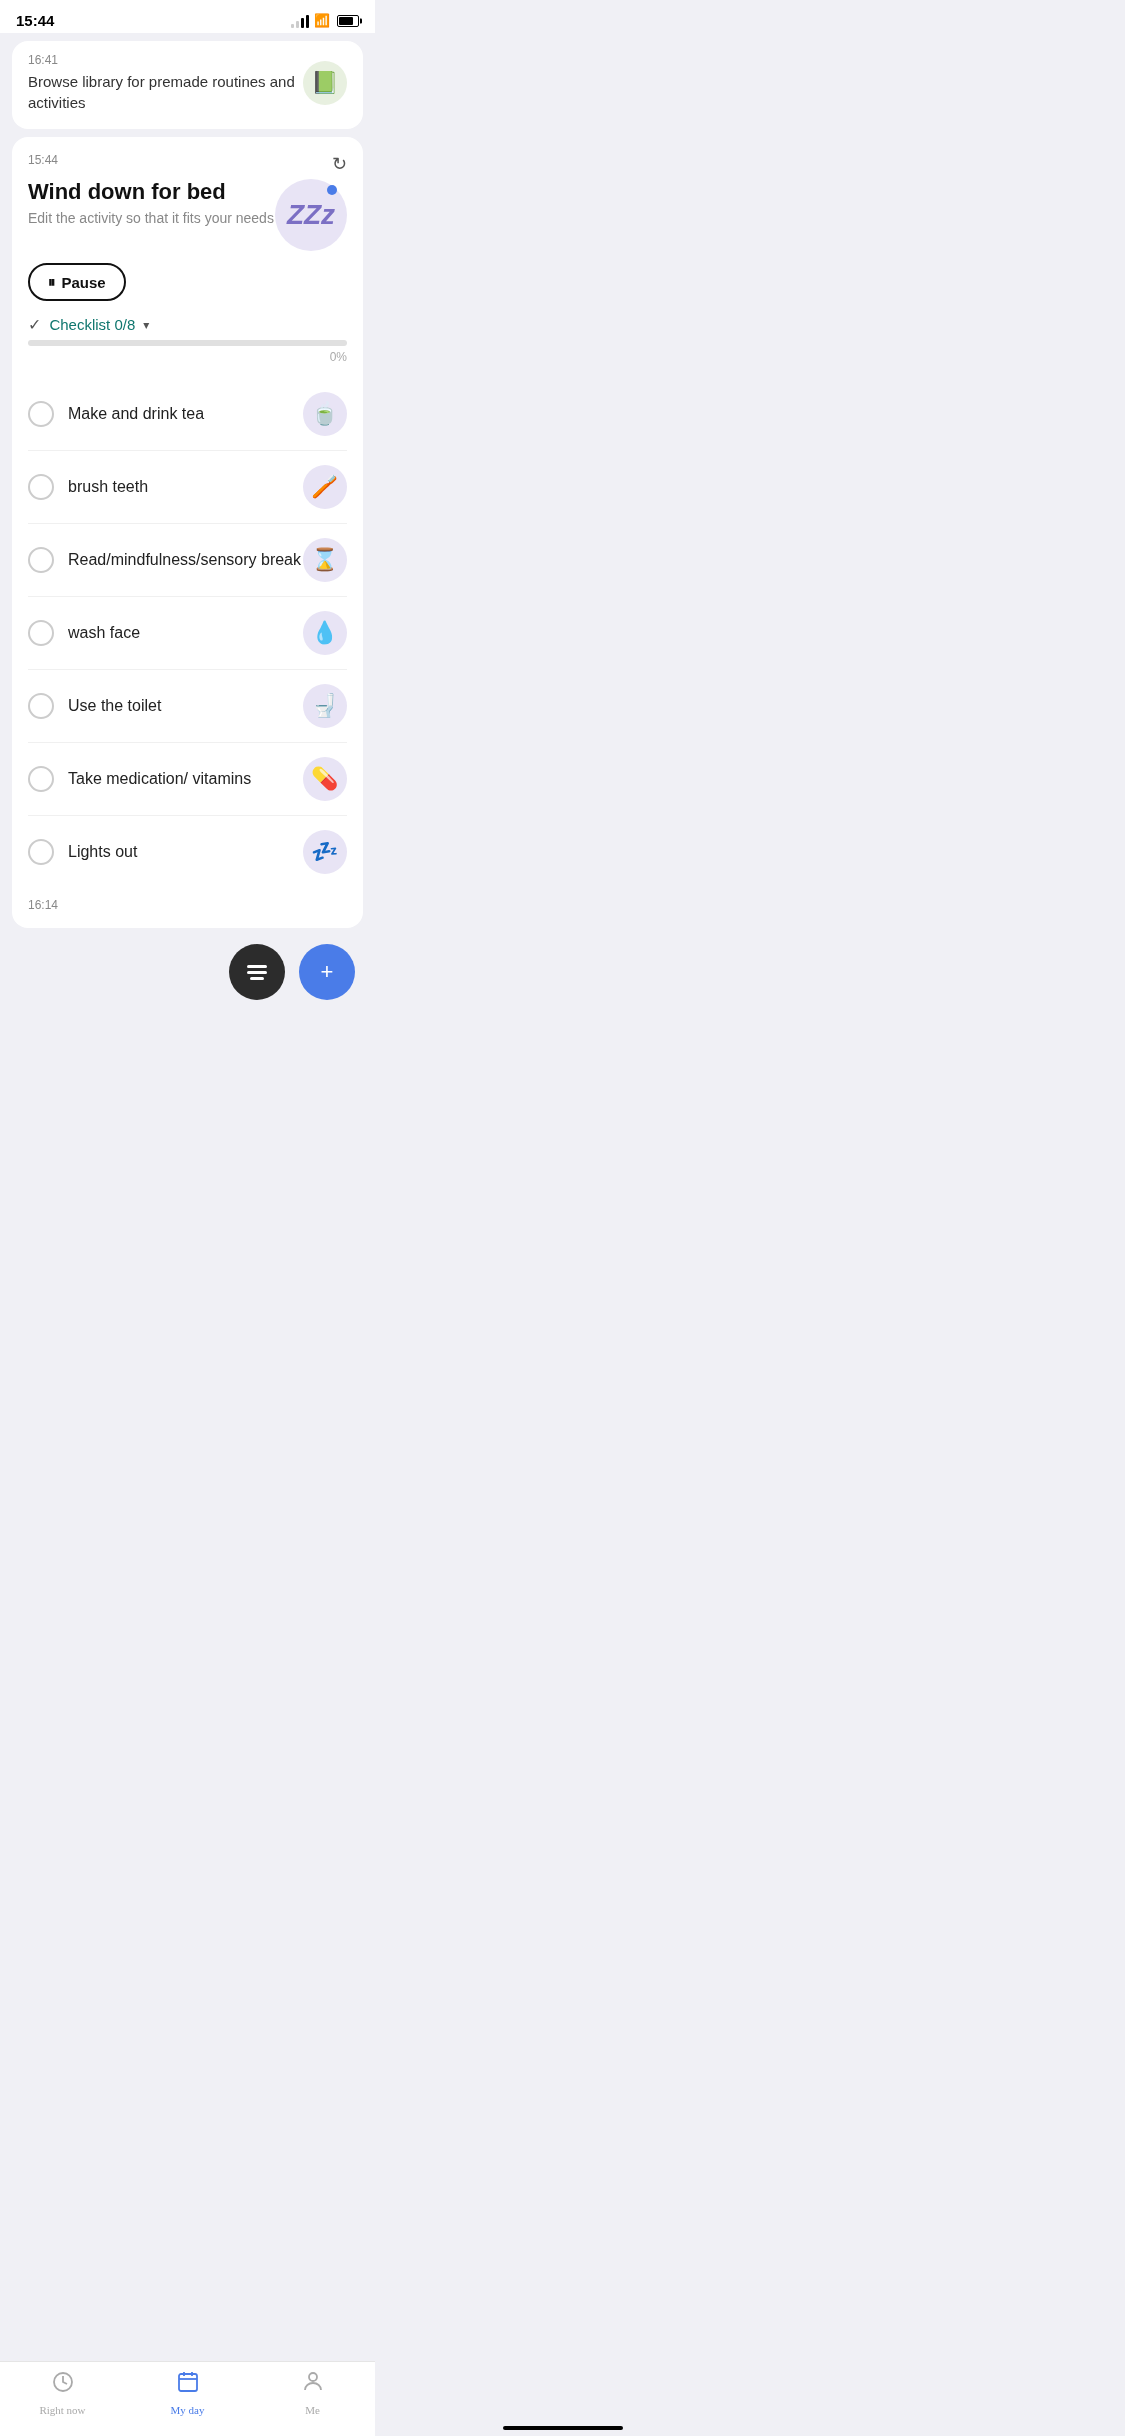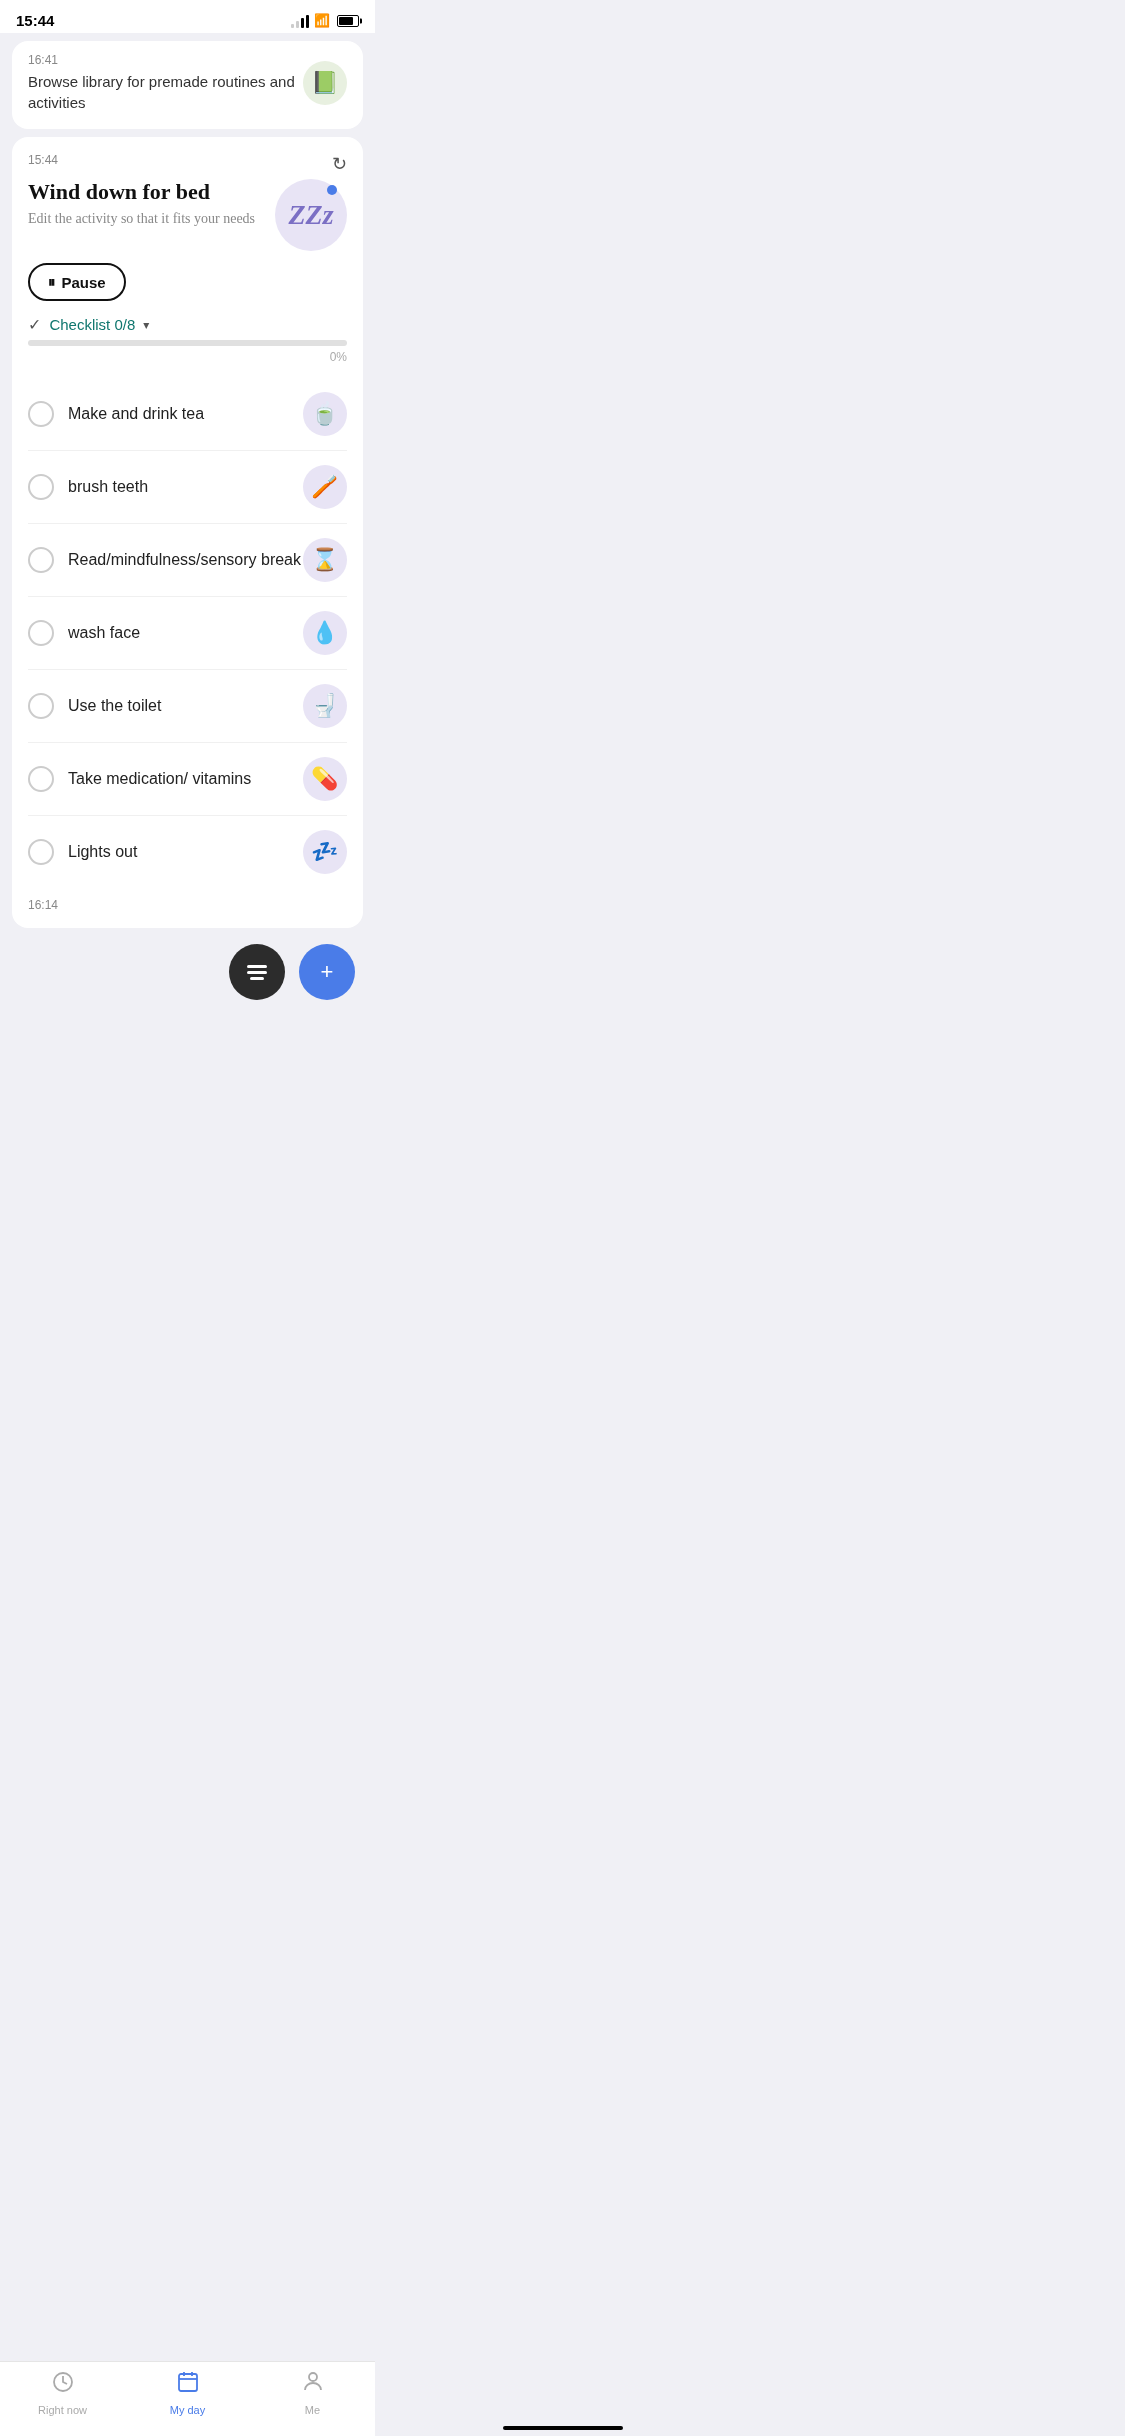--- a/index.html
+++ b/index.html
@@ -114,21 +114,20 @@
       background: #fff;
       border-radius: 16px;
       margin: 4px 12px;
       padding: 16px;
     }
     .routine-card-header {
       display: flex;
       justify-content: space-between;
       align-items: flex-start;
       margin-bottom: 12px;
-      font-family: Liberation Serif, serif;
     }
     .routine-card-time {
       font-size: 12px;
       color: #888;
       margin-bottom: 8px;
     }
     .routine-title-section {
       flex: 1;
     }
     .routine-title {
@@ -313,20 +312,21 @@
       background: #fff;
       border-top: 1px solid #e5e5e5;
       display: flex;
       justify-content: flex-start;
       align-items: center;
       padding: 8px 0 20px;
       position: fixed;
       bottom: 0;
       left: 0;
       width: 375px;
+      font-family: Liberation Serif, serif;
     }
     .tab-item {
       display: flex;
       flex-direction: column;
       align-items: center;
       gap: 4px;
       cursor: pointer;
       flex: 1;
     }
     .tab-icon {

